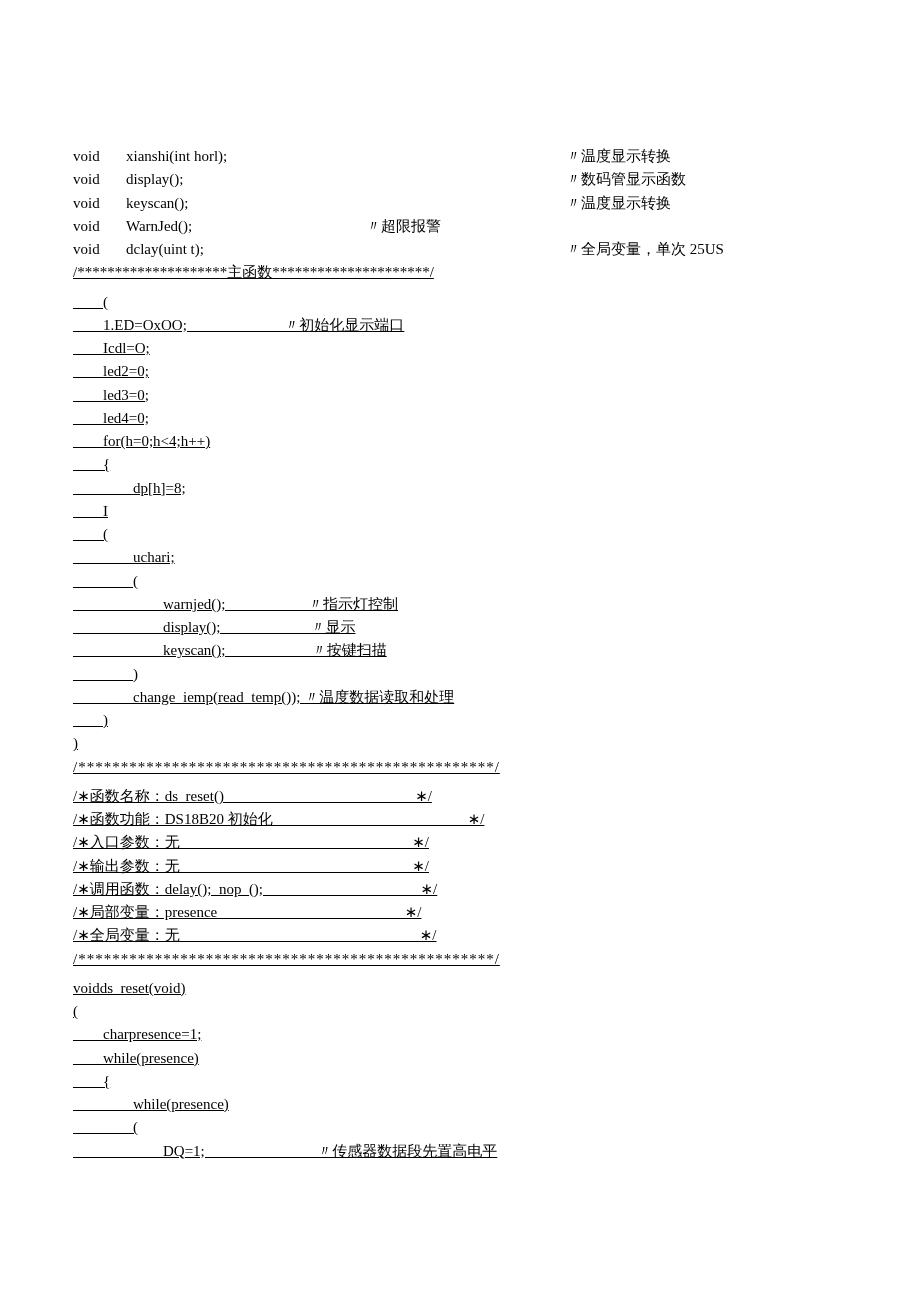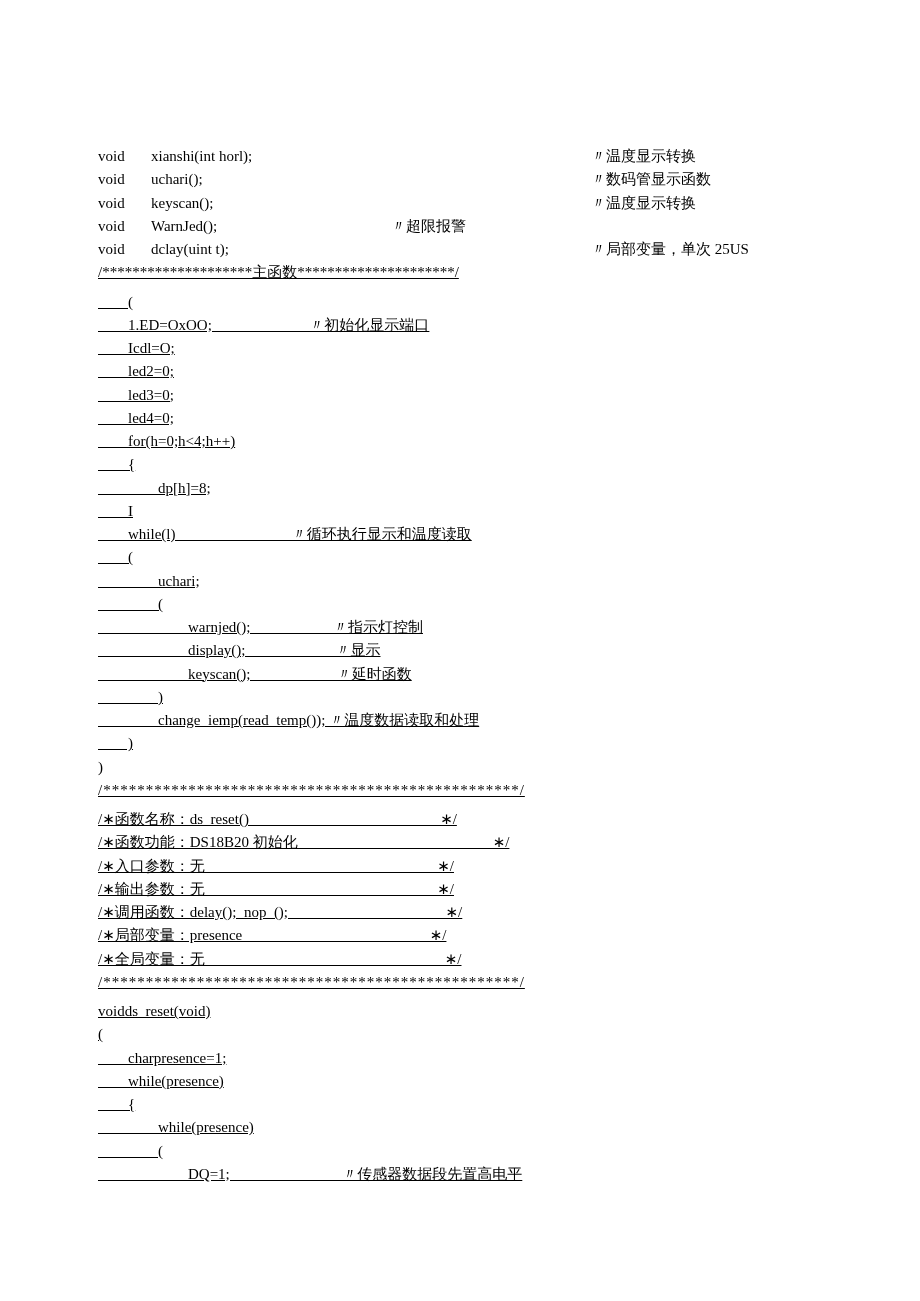--- a/index.html
+++ b/index.html
@@ -7,21 +7,21 @@
     padding: 0;
     background: #ffffff;
     font-family: "Times New Roman", "SimSun", serif;
     font-size: 15px;
     color: #000000;
     line-height: 1.55;
   }
   .page {
     width: 920px;
     min-height: 1301px;
-    padding: 145px 165px 0 98px;
+    padding: 145px 165px 0 73px;
     box-sizing: border-box;
   }
   .line {
     white-space: pre;
     text-decoration: underline;
   }
   .row {
     display: flex;
     white-space: pre;
   }
@@ -39,60 +39,59 @@
 
 <div class="page">
 
   <div class="row">
     <span class="col-kw">void</span>
     <span class="col-mid2">xianshi(int horl);</span>
     <span>〃温度显示转换</span>
   </div>
   <div class="row">
     <span class="col-kw">void</span>
-    <span class="col-mid2">uchari();</span>
+    <span class="col-mid2">display();</span>
     <span>〃数码管显示函数</span>
   </div>
   <div class="row">
     <span class="col-kw">void</span>
     <span class="col-mid2">keyscan();</span>
     <span>〃温度显示转换</span>
   </div>
   <div class="row">
     <span class="col-kw">void</span>
     <span style="width:240px">WarnJed();</span>
     <span>〃超限报警</span>
   </div>
   <div class="row">
     <span class="col-kw">void</span>
     <span class="col-mid2">dclay(uint t);</span>
-    <span>〃局部变量，单次 25US</span>
+    <span>〃全局变量，单次 25US</span>
   </div>
 
   <div class="line">/********************主函数*********************/</div>
 
   <div style="height:6px"></div>
 
   <div class="line">        (</div>
   <div class="line">        1.ED=OxOO;                          〃初始化显示端口</div>
   <div class="line">        Icdl=O;</div>
   <div class="line">        led2=0;</div>
   <div class="line">        led3=0;</div>
   <div class="line">        led4=0;</div>
   <div class="line">        for(h=0;h&lt;4;h++)</div>
   <div class="line">        {</div>
   <div class="line">                dp[h]=8;</div>
   <div class="line">        I</div>
-  <div class="line">        while(l)                               〃循环执行显示和温度读取</div>
   <div class="line">        (</div>
   <div class="line">                uchari;</div>
   <div class="line">                (</div>
   <div class="line">                        warnjed();                      〃指示灯控制</div>
   <div class="line">                        display();                        〃显示</div>
-  <div class="line">                        keyscan();                       〃延时函数</div>
+  <div class="line">                        keyscan();                       〃按键扫描</div>
   <div class="line">                )</div>
   <div class="line">                change_iemp(read_temp()); 〃温度数据读取和处理</div>
   <div class="line">        )</div>
   <div class="line">)</div>
 
   <div class="line" style="letter-spacing:1px">/*************************************************/</div>
 
   <div style="height:6px"></div>
 
   <div class="line">/∗函数名称：ds_reset()                                                   ∗/</div>

